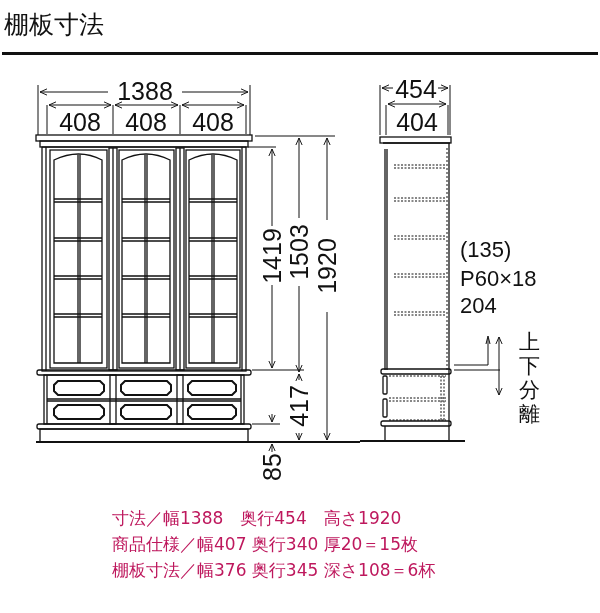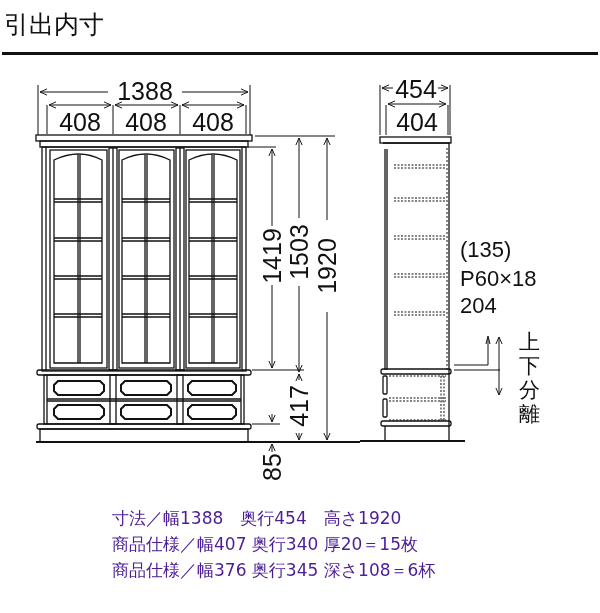--- a/index.html
+++ b/index.html
@@ -3,27 +3,27 @@
 <meta charset="utf-8">
 <style>
   html, body { margin: 0; padding: 0; background: #ffffff; }
   body { width: 600px; height: 613px; position: relative; overflow: hidden; font-family: "DejaVu Sans", sans-serif; color: #111; }
   .title { position: absolute; left: 4px; top: 8px; font-family: "DejaVu Serif", serif; font-size: 25px; letter-spacing: 0px; color: #111; }
   .rule { position: absolute; left: 2px; top: 52px; width: 596px; height: 3px; background: #111; }
   svg.drawing { position: absolute; left: 0; top: 0; }
   .dim { font-family: "Liberation Sans", sans-serif; font-size: 25px; fill: #111; }
   .dimsm { font-family: "Liberation Sans", sans-serif; font-size: 22px; fill: #111; }
   .jp { font-family: "DejaVu Sans", sans-serif; font-size: 21px; fill: #111; }
-  .specs { position: absolute; left: 112px; top: 505px; font-family: "DejaVu Sans", sans-serif; font-size: 17px; line-height: 26px; color: #4c1d95; }
+  .specs { position: absolute; left: 112px; top: 505px; font-family: "DejaVu Sans", sans-serif; font-size: 17px; line-height: 26px; color: #be185d; }
   .specs div { white-space: nowrap; }
 </style>
 </head>
 <body>
 
-<div class="title">引出内寸</div>
+<div class="title">棚板寸法</div>
 <div class="rule"></div>
 
 <svg class="drawing" width="600" height="500" viewBox="0 0 600 500">
   <defs>
     <marker id="arr" viewBox="0 0 10 10" refX="9" refY="5" markerWidth="8" markerHeight="8" orient="auto-start-reverse">
       <path d="M0,1 L9,5 L0,9" fill="none" stroke="#111" stroke-width="1.2"></path>
     </marker>
   </defs>
 
   <g stroke="#111" fill="none" stroke-width="1.3">
@@ -205,14 +205,14 @@
 
   <text class="jp" x="519" y="349">上</text>
   <text class="jp" x="519" y="373">下</text>
   <text class="jp" x="519" y="397">分</text>
   <text class="jp" x="519" y="421">離</text>
 </svg>
 
 <div class="specs">
   <div>寸法／幅1388　奥行454　高さ1920</div>
   <div>商品仕様／幅407 奥行340 厚20＝15枚</div>
-  <div>商品仕様／幅376 奥行345 深さ108＝6杯</div>
+  <div>棚板寸法／幅376 奥行345 深さ108＝6杯</div>
 </div>
 
 </body></html>

